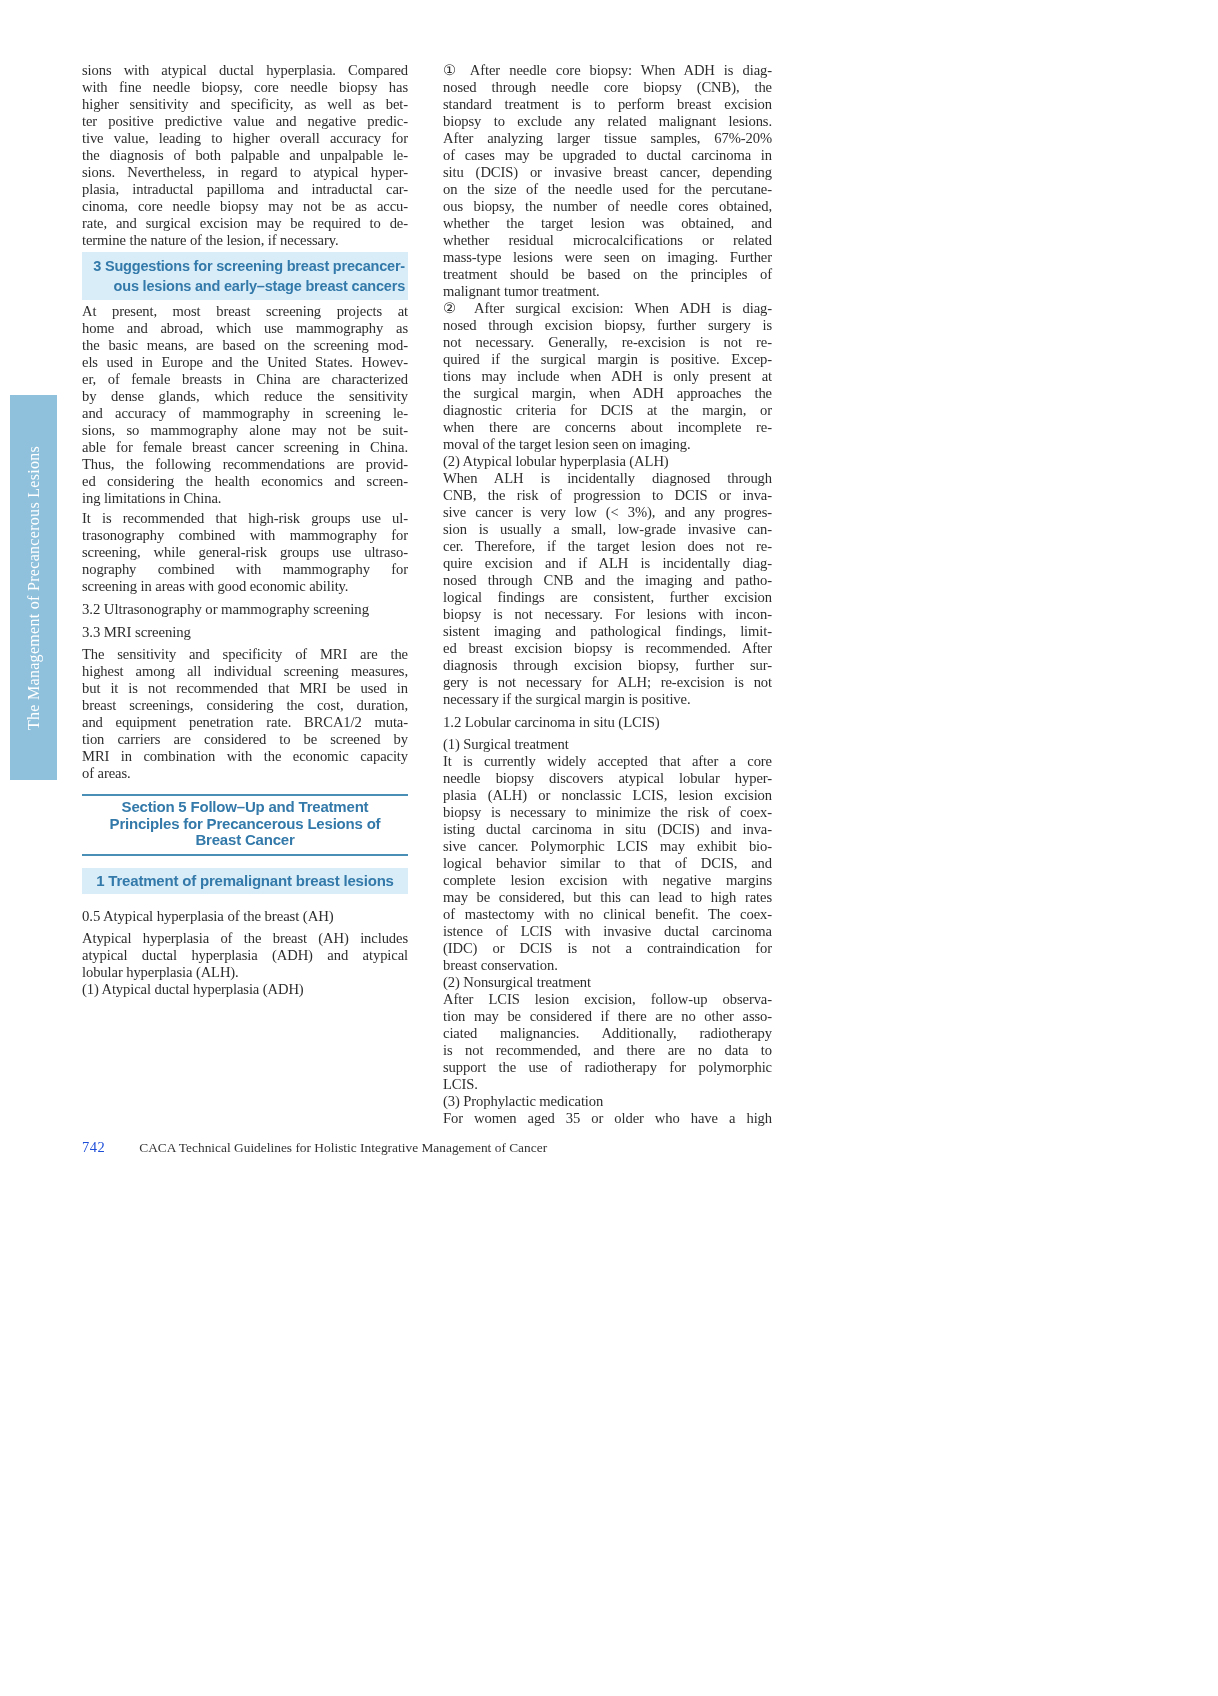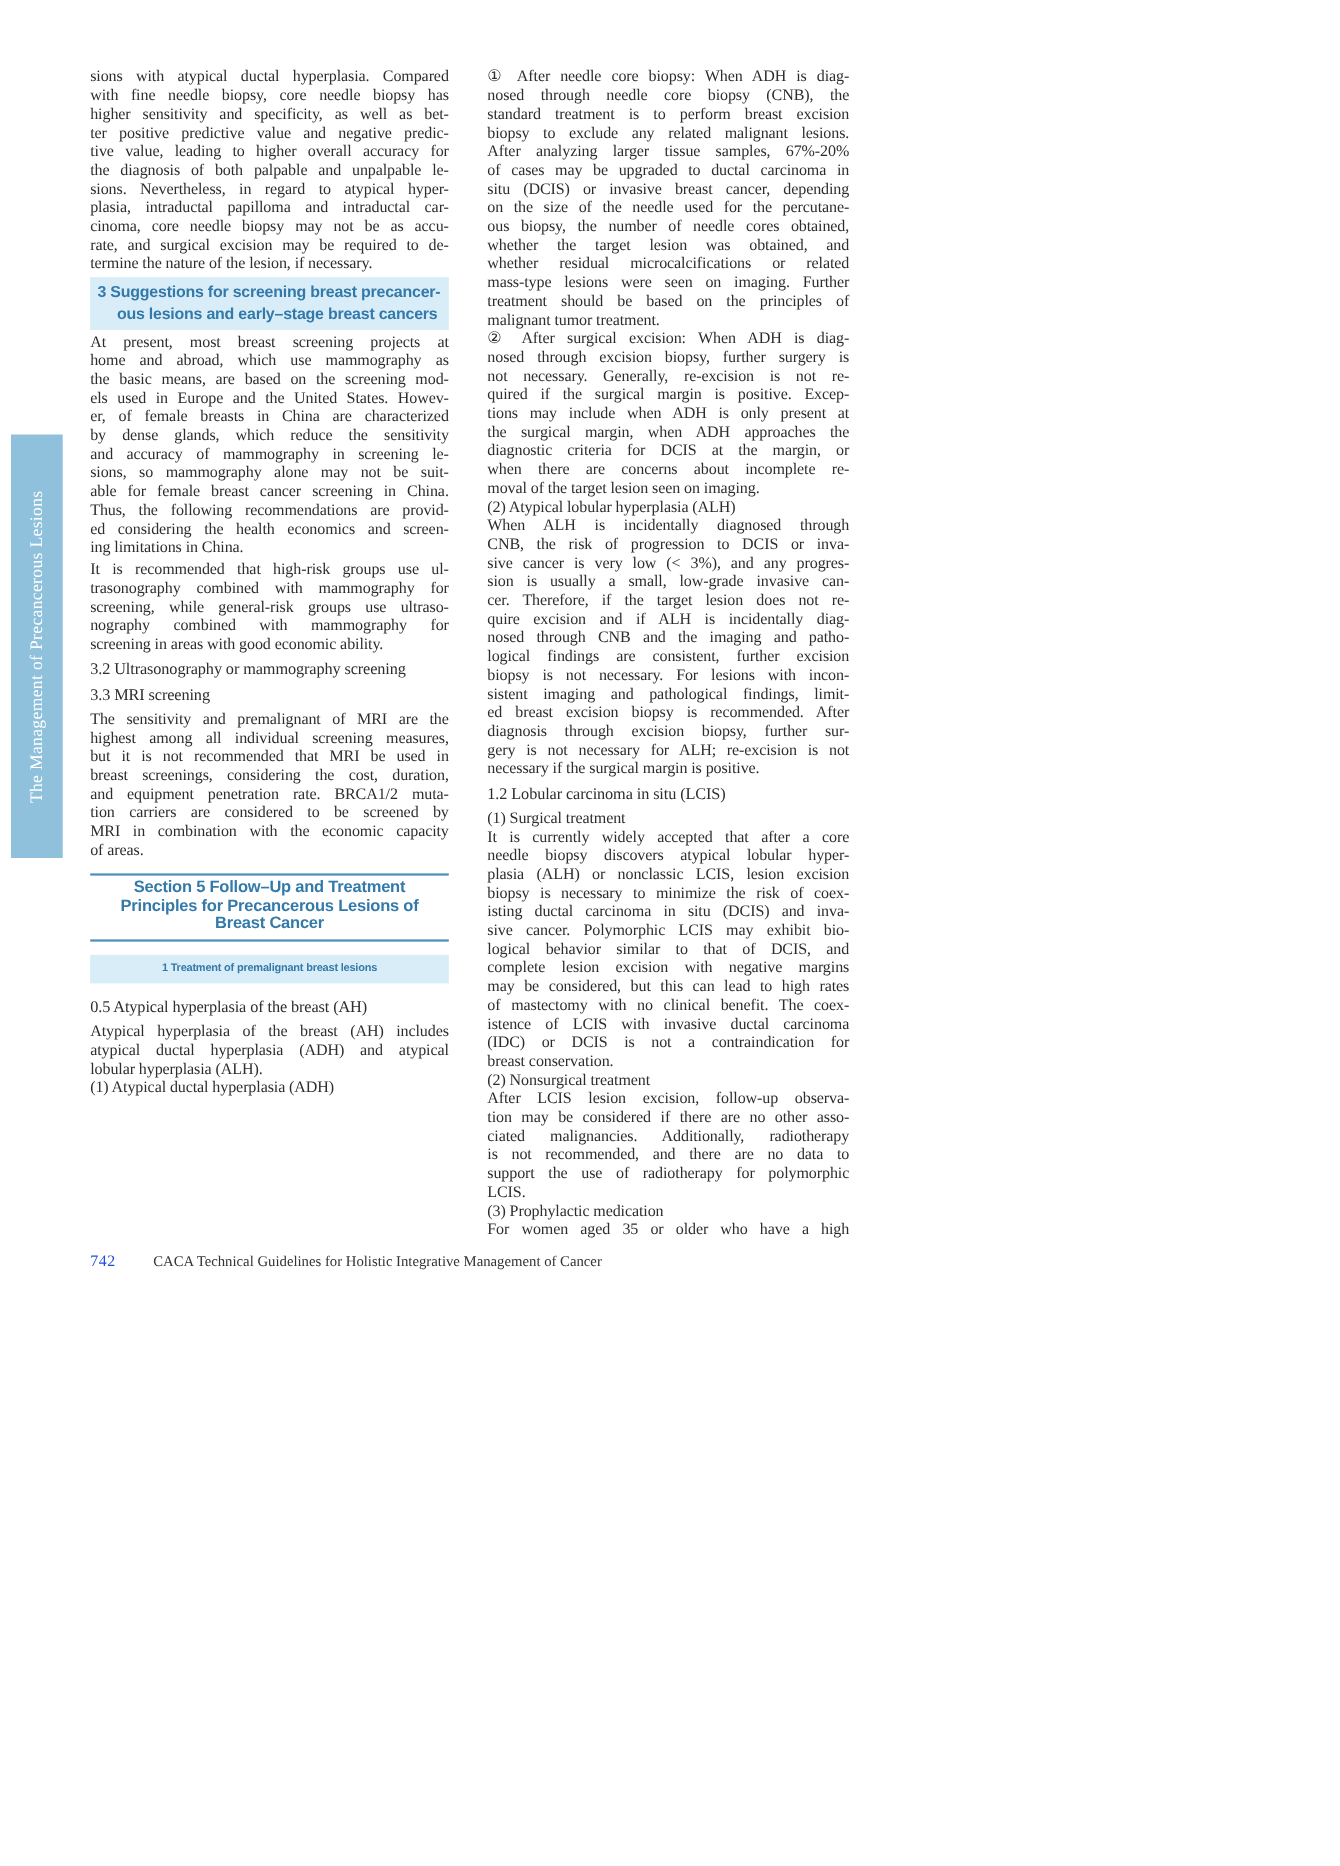--- a/index.html
+++ b/index.html
@@ -41,21 +41,21 @@
 
   
   .h-highlight {
     margin:3px 0 3px 0; padding:4px 3px 4px 2px;
     background:#d9edf8;
   }
   .h-highlight .line {
     font-family:"Liberation Sans","DejaVu Sans",sans-serif;
     font-weight:bold; color:#3379a9;
     font-size:14.5px; line-height:20px; letter-spacing:-0.2px;
-    white-space:nowrap; text-align:center;
+    white-space:nowrap; text-align:right;
   }
   .h-highlight .line + .line { padding-left:15px; }
 
   
   .h-section {
     margin:12px 0 12px 0; padding:3px 0 5px 0;
     border-top:2px solid #4a8fb5; border-bottom:2px solid #4a8fb5;
     text-align:center;
   }
   .h-section .line {
@@ -66,21 +66,21 @@
   }
 
   
   .h-box {
     margin:12px 0 14px 0; padding:5px 2px;
     background:#d9edf8; text-align:center;
   }
   .h-box .line {
     font-family:"Liberation Sans","DejaVu Sans",sans-serif;
     font-weight:bold; color:#3379a9;
-    font-size:10px; line-height:16px; letter-spacing:-0.2px;
+    font-size:15px; line-height:16px; letter-spacing:-0.2px;
     white-space:nowrap; text-align:center;
   }
 
   
   .footer { position:absolute; left:82px; top:1138px; width:690px; }
   .footer .page-num {
     display:inline-block; font-size:14.5px; color:#1d4ed8;
     margin-right:30px; letter-spacing:0.5px;
   }
   .footer .footer-text { display:inline-block; font-size:13.4px; color:#333333; }
@@ -133,21 +133,21 @@
         <div class="line">nography combined with mammography for</div>
         <div class="line short">screening in areas with good economic ability.</div>
       </div>
       <div class="block h-sub">
         <div class="line short">3.2 Ultrasonography or mammography screening</div>
       </div>
       <div class="block h-sub">
         <div class="line short">3.3 MRI screening</div>
       </div>
       <div class="block p">
-        <div class="line">The sensitivity and premalignant of MRI are the</div>
+        <div class="line">The sensitivity and specificity of MRI are the</div>
         <div class="line">highest among all individual screening measures,</div>
         <div class="line">but it is not recommended that MRI be used in</div>
         <div class="line">breast screenings, considering the cost, duration,</div>
         <div class="line">and equipment penetration rate. BRCA1/2 muta-</div>
         <div class="line">tion carriers are considered to be screened by</div>
         <div class="line">MRI in combination with the economic capacity</div>
         <div class="line short">of areas.</div>
       </div>
       <div class="block h-section">
         <div class="line">Section 5 Follow–Up and Treatment</div>

